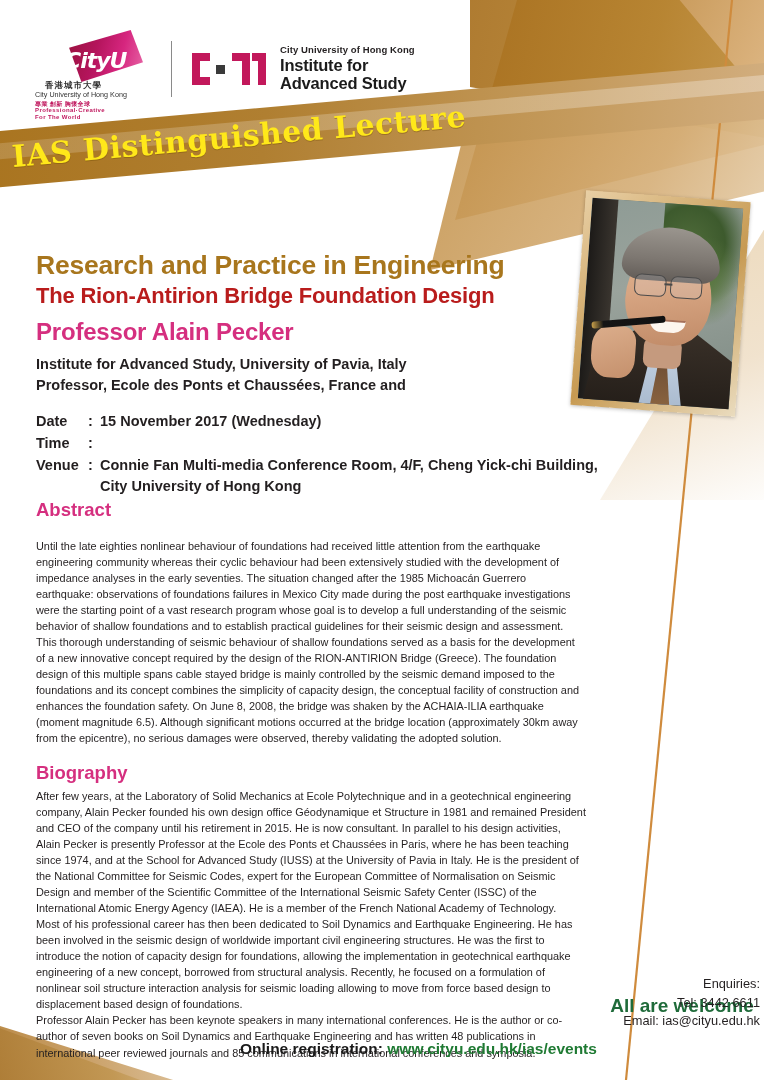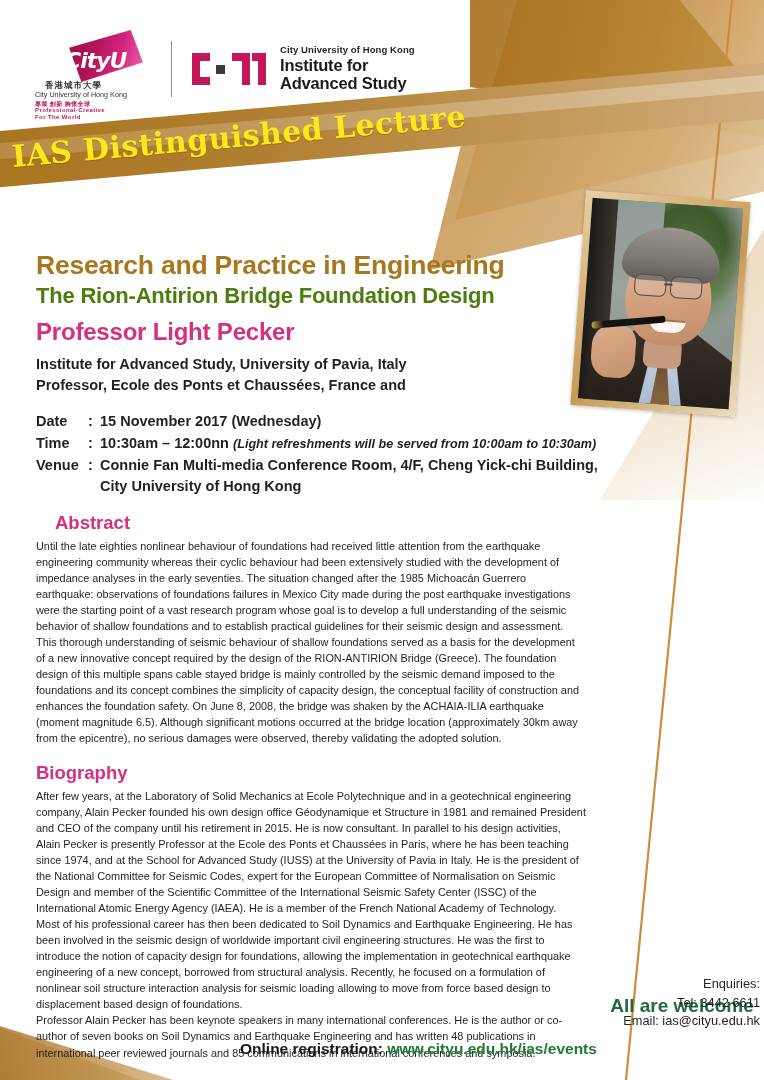--- a/index.html
+++ b/index.html
@@ -143,21 +143,21 @@
   
   .content{position:absolute;top:0;left:0;width:764px;}
   .title1{
     position:absolute;top:250px;left:36px;
     font-size:26.5px;font-weight:bold;color:#a8761d;letter-spacing:-.2px;
     font-family:"Liberation Sans", sans-serif;
     text-align:center;
   }
   .title2{
     position:absolute;top:283px;left:36px;
-    font-size:22px;font-weight:bold;color:#4d7c0f;letter-spacing:-.2px;
+    font-size:22px;font-weight:bold;color:#b91c1c;letter-spacing:-.2px;
   }
   .speaker{
     position:absolute;top:318px;left:36px;
     font-size:24px;font-weight:bold;color:#d52f7f;letter-spacing:-.2px;
   }
   .affil{
     position:absolute;top:354px;left:36px;
     font-size:14.5px;font-weight:bold;color:#231f20;line-height:1.42;
   }
   .details{
@@ -168,21 +168,21 @@
   .details .lbl{width:52px;flex:0 0 52px;}
   .details .colon{width:12px;flex:0 0 12px;}
   .details .val{flex:1;}
   .note-italic{font-style:italic;font-weight:bold;font-size:12.6px;}
   .venue2{margin-left:64px;}
 
   .sec-head{
     position:absolute;left:36px;
     font-size:18.5px;font-weight:bold;color:#d52f7f;
   }
-  .sec-abstract-head{top:512px;margin-left:19px;}
+  .sec-abstract-head{top:499px;}
   .sec-bio-head{top:762px;}
 
   .body-text{
     position:absolute;left:36px;width:550px;
     font-size:10.9px;color:#231f20;line-height:1.47;text-align:left;
   }
   .abstract-body{top:538px;}
   .bio-body{top:788px;}
   .joint{font-style:italic;}
   .para{margin:0;}
@@ -271,40 +271,36 @@
       <div class="ph-mouth"></div>
       <div class="ph-hand"></div>
       <div class="ph-pen"></div>
     </div>
   </div>
 
   <div class="content">
 
     <div class="title1">Research and Practice in Engineering</div>
     <div class="title2">The Rion-Antirion Bridge Foundation Design</div>
-    <div class="speaker">Professor Light Pecker</div>
+    <div class="speaker">Professor Alain Pecker</div>
 
     <div class="affil">
       <div>Institute for Advanced Study, University of Pavia, Italy</div>
       <div>Professor, Ecole des Ponts et Chaussées, France and</div>
     </div>
 
     <div class="details">
       <div class="row">
         <span class="lbl">Date</span>
         <span class="colon">:</span>
         <span class="val">15 November 2017 (Wednesday)</span>
       </div>
       <div class="row">
         <span class="lbl">Time</span>
         <span class="colon">:</span>
-        <span class="val">
-          <span>10:30am – 12:00nn</span>
-          <span class="note-italic">(Light refreshments will be served from 10:00am to 10:30am)</span>
-        </span>
       </div>
       <div class="row">
         <span class="lbl">Venue</span>
         <span class="colon">:</span>
         <span class="val">Connie Fan Multi-media Conference Room, 4/F, Cheng Yick-chi Building,</span>
       </div>
       <div class="venue2">City University of Hong Kong</div>
     </div>
 
     <div class="sec-head sec-abstract-head">Abstract</div>

